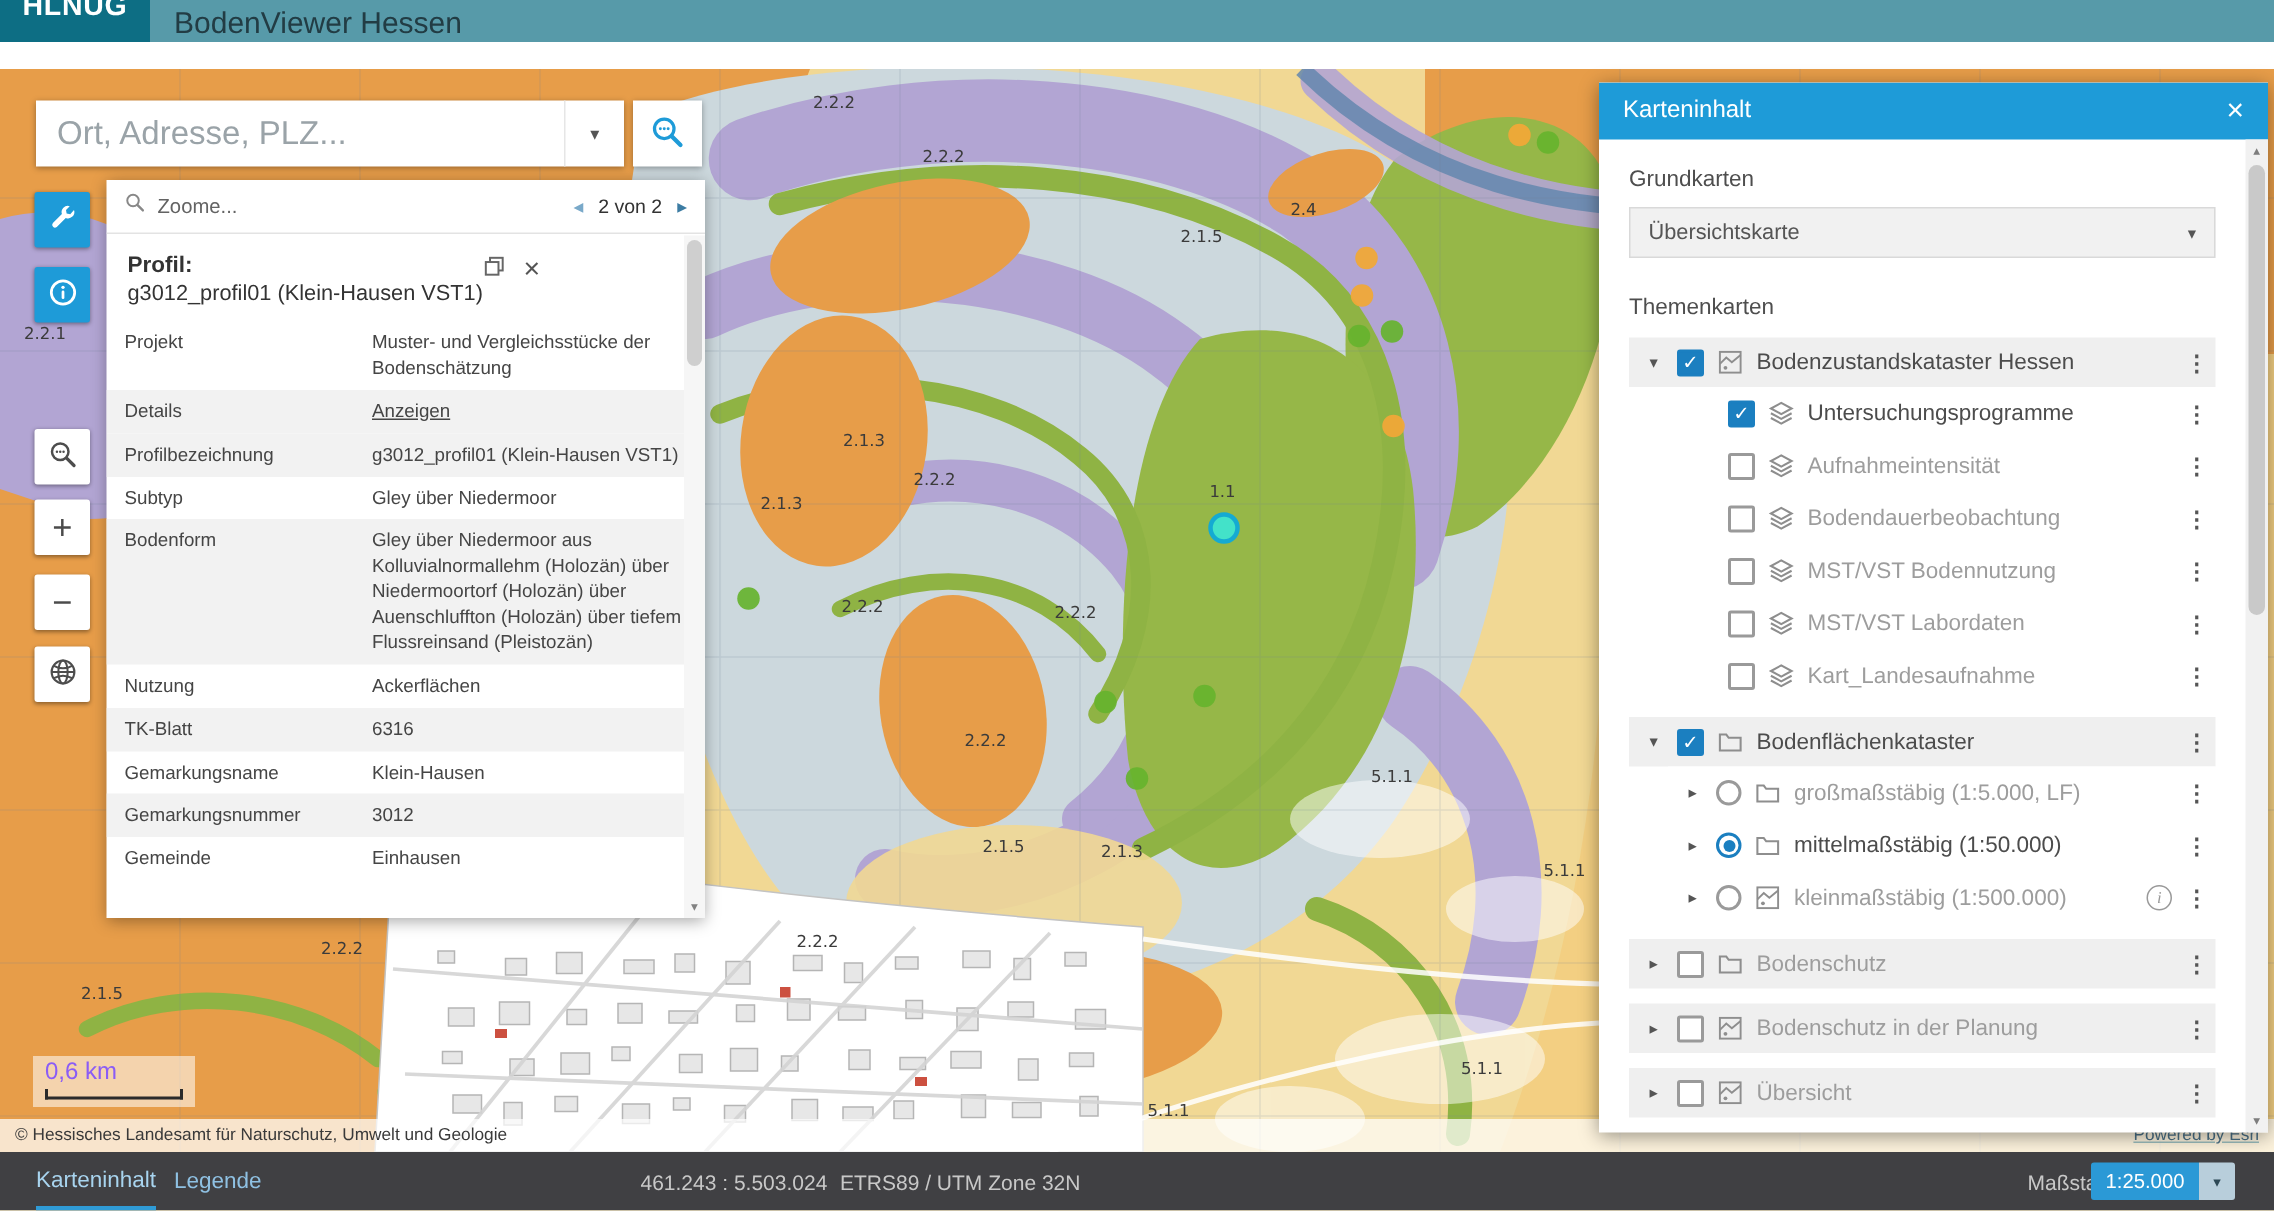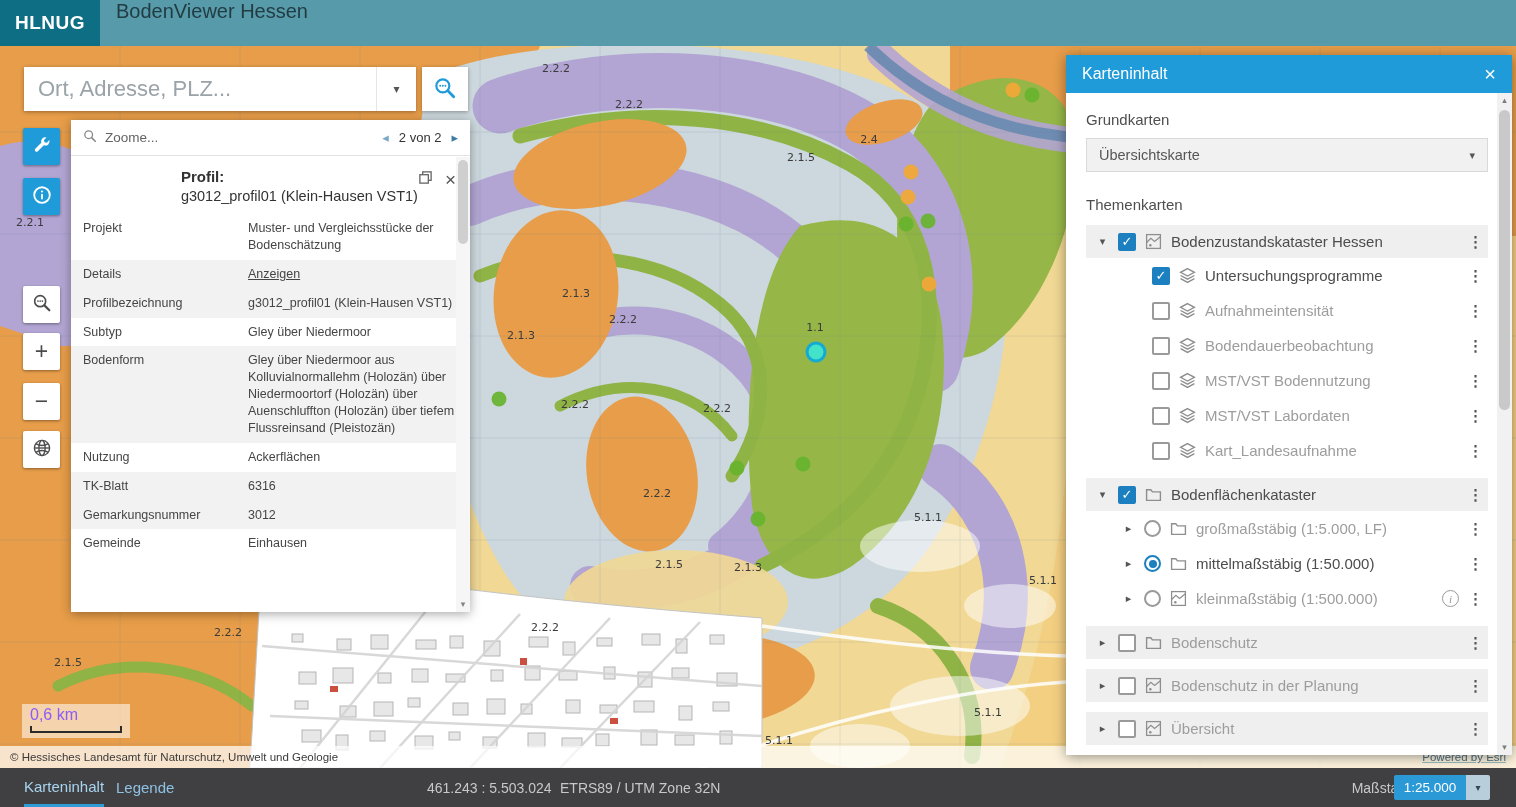--- a/index.html
+++ b/index.html
@@ -1,21 +1,21 @@
 <!DOCTYPE html>
 <html><head>
 <meta charset="utf-8">
 <style>
 *{box-sizing:border-box;margin:0;padding:0}
 html,body{width:1516px;height:807px}
 body{font-family:"Liberation Sans",sans-serif;background:#fff}
 .page{position:relative;width:1516px;height:807px;overflow:hidden}
 
 
-.header{position:absolute;left:0;top:0;width:100%;height:46px;background:#579aa9;display:flex;align-items:flex-start;z-index:20}
+.header{position:absolute;left:0;top:0;width:100%;height:28px;background:#579aa9;display:flex;align-items:flex-end;z-index:20}
 .logo{width:100px;height:46px;background:#0d6e84;color:#fff;font-size:19px;font-weight:bold;letter-spacing:.5px;display:flex;align-items:center;justify-content:center;cursor:pointer}
 .apptitle{margin-left:16px;font-size:20px;color:#223c44}
 
 
 .mapwrap{position:absolute;left:0;top:46px;width:1516px;height:722px;z-index:1}
 .mapwrap svg{width:100%;height:100%;display:block}
 #map-labels text{font:11px "DejaVu Sans",sans-serif;fill:#3b3b3b;text-anchor:middle}
 #map-points circle{cursor:pointer}
 #map-points .green{fill:#66b32e;opacity:.92}
 #map-points .orange{fill:#f0a838;opacity:.95}
@@ -40,41 +40,41 @@
 .tool.zoomtxt{font-size:23px;color:#4b4b4b;line-height:1}
 .t1{top:128px}.t2{top:178px}.t3{top:286px}.t4{top:333px}.t5{top:383px}.t6{top:431px}
 
 
 .popup{position:absolute;left:71px;top:120px;width:399px;height:492px;background:#fff;box-shadow:0 2px 10px rgba(0,0,0,.35);z-index:8;overflow:hidden}
 .pophead{height:36px;border-bottom:1px solid #e3e3e3;display:flex;align-items:center;padding:0 12px;gap:8px}
 .zoomlbl{font-size:13.5px;color:#636363;flex:1;cursor:pointer}
 .pgn{display:flex;align-items:center;gap:10px;font-size:13px;color:#333}
 .pgn .pa{font-size:13px;cursor:pointer}
 .pa.prev{color:#79a9c9}.pa.next{color:#3c7ca3}
-.ptitle{display:flex;justify-content:flex-end;padding:12px 14px 8px}
+.ptitle{display:flex;justify-content:flex-start;padding:12px 14px 8px}
 .ptl{font-weight:bold;font-size:15px;color:#333;margin-bottom:3px}
 .ptv{font-size:14.5px;color:#333}
 .picons{display:flex;gap:12px;color:#777;align-items:flex-start;padding-top:2px}
 .picons .pc{cursor:pointer}
 .pclosex{font-size:19px;color:#555;line-height:1;cursor:pointer}
 .ptable{margin-top:2px;padding-right:14px}
 .prow{display:grid;grid-template-columns:165px 1fr;padding:6px 0 6px 12px;font-size:12.5px;color:#454545;line-height:1.35}
 .prow.alt{background:#f2f2f2}
 .pl{padding-right:8px}
 .pv.link{text-decoration:underline;cursor:pointer}
 .popscroll{position:absolute;top:37px;right:0;bottom:0;width:14px;background:#f6f6f6;display:flex;flex-direction:column;align-items:center;z-index:2}
 .popscroll .thumb{width:10px;height:84px;background:#cfcfcf;border-radius:5px;margin-top:3px}
 .popscroll .sa{margin-top:auto;color:#828282;font-size:9px;line-height:15px}
 
 
 .panel{position:absolute;left:1066px;top:55px;width:446px;height:700px;background:#fff;box-shadow:0 2px 12px rgba(0,0,0,.4);z-index:15;overflow:hidden}
 .phead{height:38px;background:#1e9bd8;color:#fff;display:flex;align-items:center;padding:0 16px;justify-content:space-between}
 .phead .ptitle2{font-size:16px}
 .pclose{font-size:20px;cursor:pointer;line-height:1}
-.pbody{padding:18px 24px 0 20px;height:662px;overflow:hidden}
+.pbody{padding:18px 35px 0 20px;height:662px;overflow:hidden}
 .psec{font-size:15px;color:#4e4e4e;margin-bottom:10px}
 .bselect{height:34px;background:#f1f1f1;border:1px solid #d9d9d9;display:flex;align-items:center;justify-content:space-between;padding:0 12px;font-size:14.5px;color:#555;margin-bottom:24px;cursor:pointer}
 .bselect .caret{font-size:11px;color:#555}
 .psec.second{margin-bottom:12px}
 .trow{display:flex;align-items:center;gap:9px;min-height:35px;padding:2px 6px 2px 10px;font-size:15px;color:#4c4c4c;cursor:pointer}
 .trow.group{background:#efefef;margin-top:10px;min-height:33px}
 .trow.group:first-child{margin-top:0}
 .trow.child{background:#fff}
 .trow.child.indent-cb{margin-left:56px}
 .trow.child.indent-r{margin-left:26px}
@@ -392,20 +392,24 @@
           <div class="pv">Gley über Niedermoor aus Kolluvialnormallehm (Holozän) über Niedermoortorf (Holozän) über Auenschluffton (Holozän) über tiefem Flussreinsand (Pleistozän)</div>
         </div>
         <div class="prow">
           <div class="pl">Nutzung</div>
           <div class="pv">Ackerflächen</div>
         </div>
         <div class="prow alt">
           <div class="pl">TK-Blatt</div>
           <div class="pv">6316</div>
         </div>
+        <div class="prow">
+          <div class="pl">Gemarkungsname</div>
+          <div class="pv">Klein-Hausen</div>
+        </div>
         <div class="prow alt">
           <div class="pl">Gemarkungsnummer</div>
           <div class="pv">3012</div>
         </div>
         <div class="prow">
           <div class="pl">Gemeinde</div>
           <div class="pv">Einhausen</div>
         </div>
       </div>
     <div class="popscroll">

